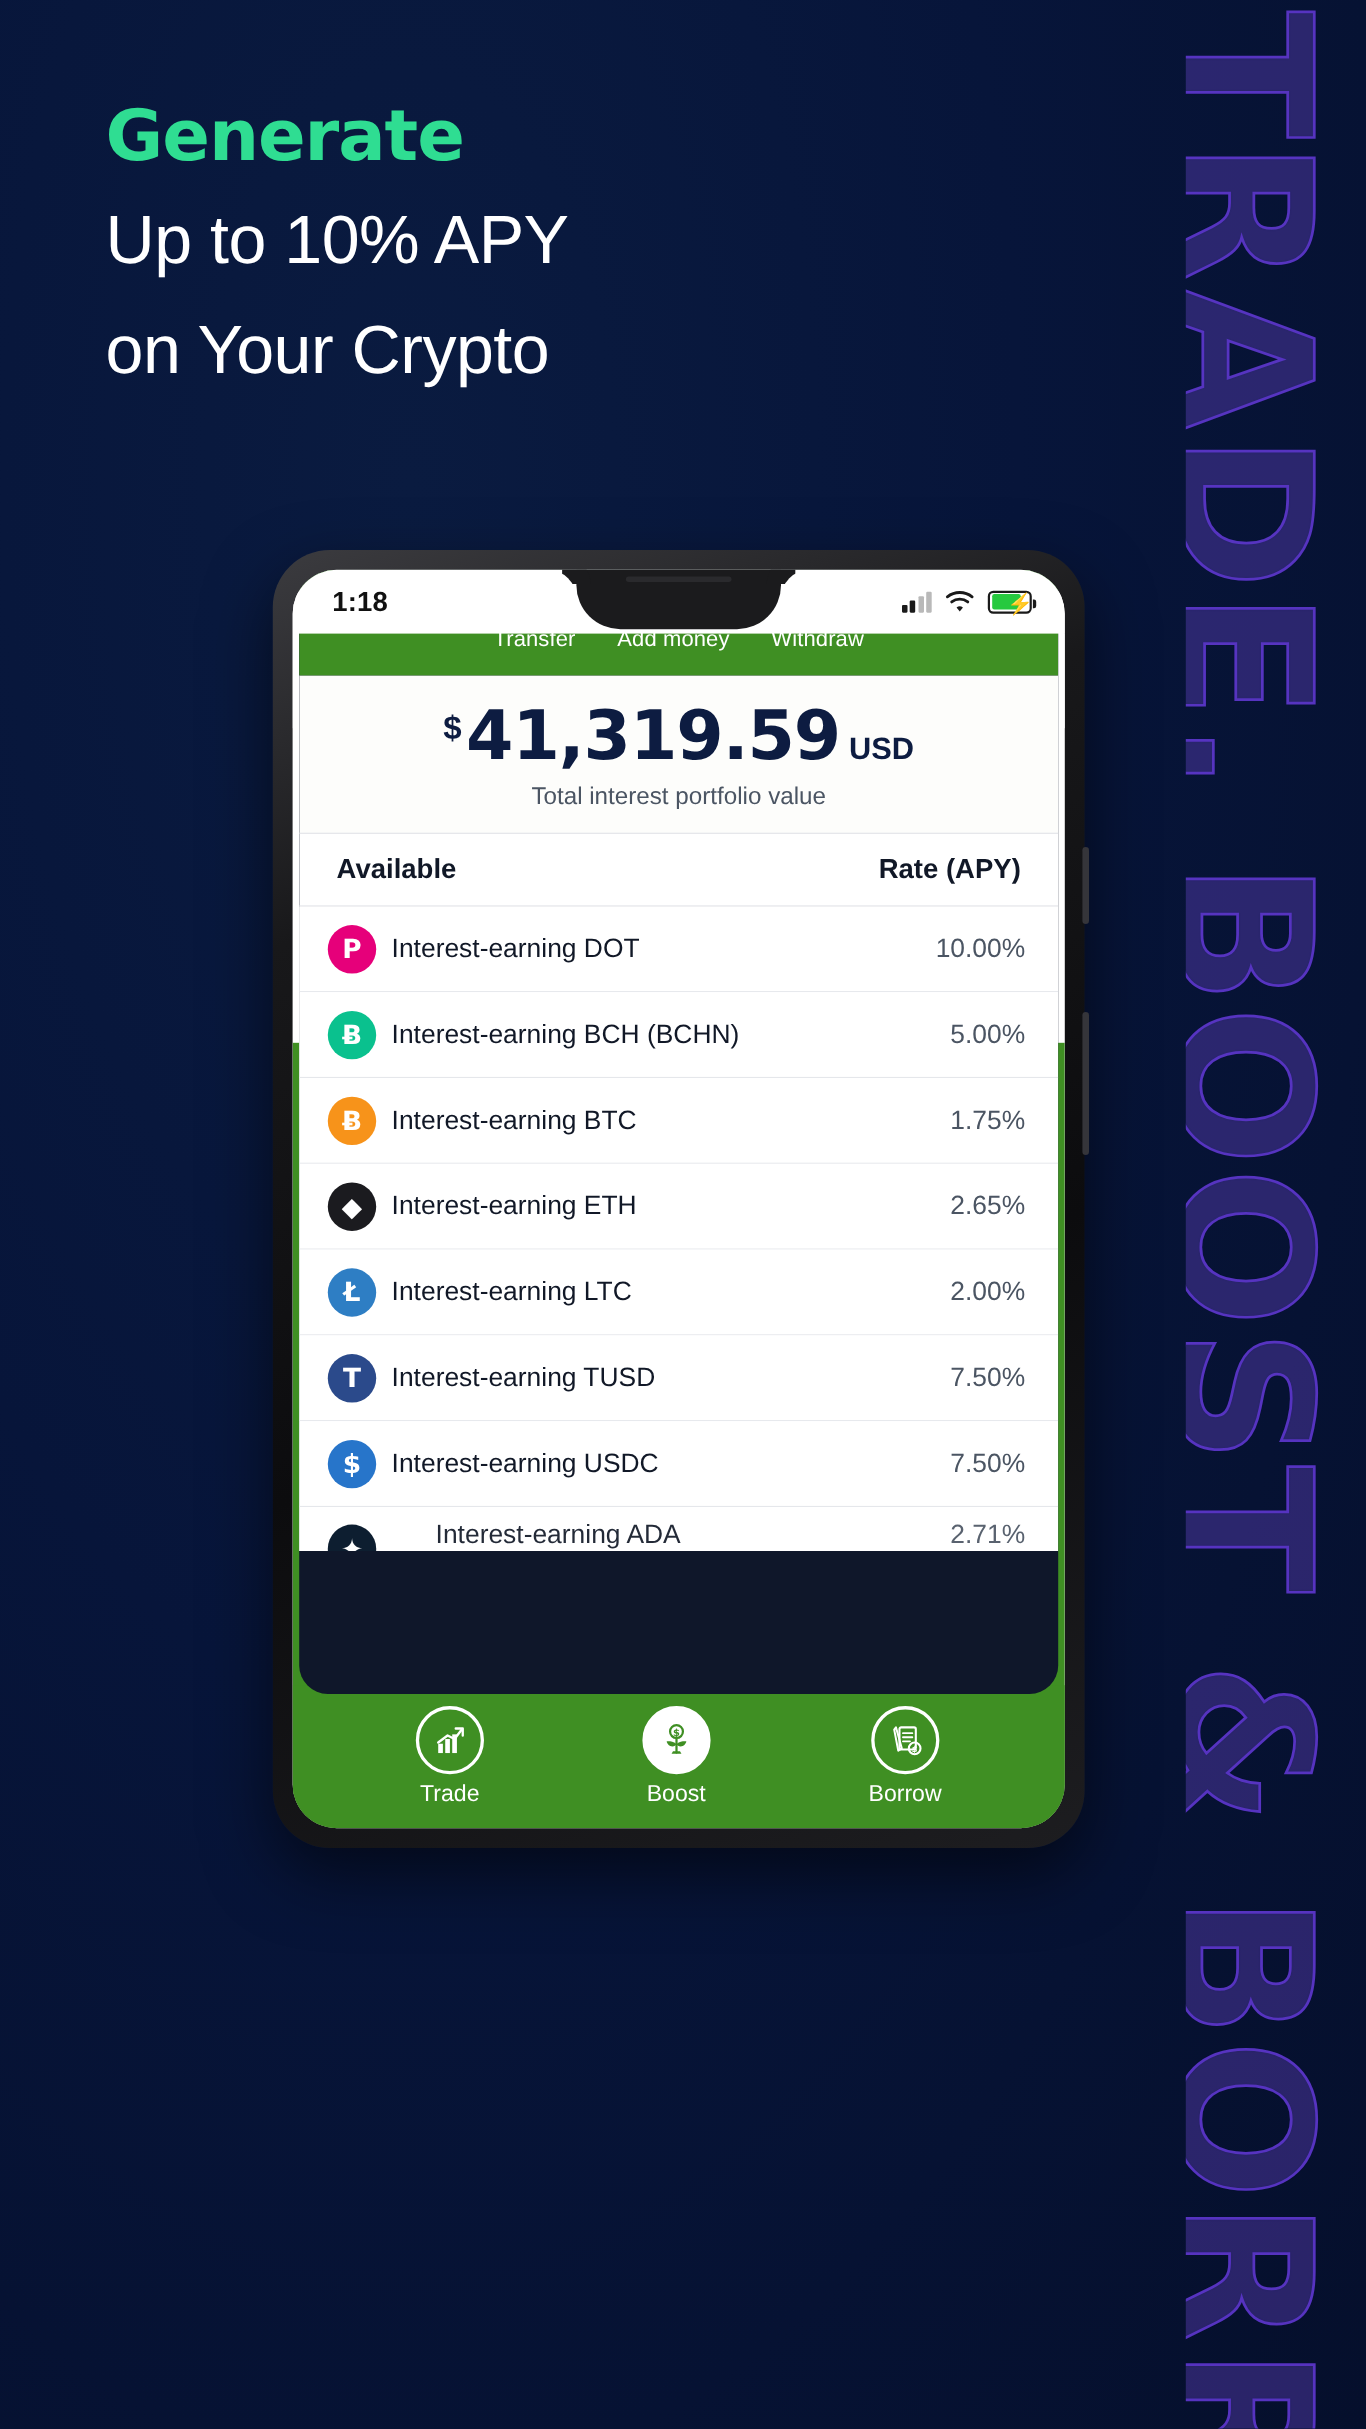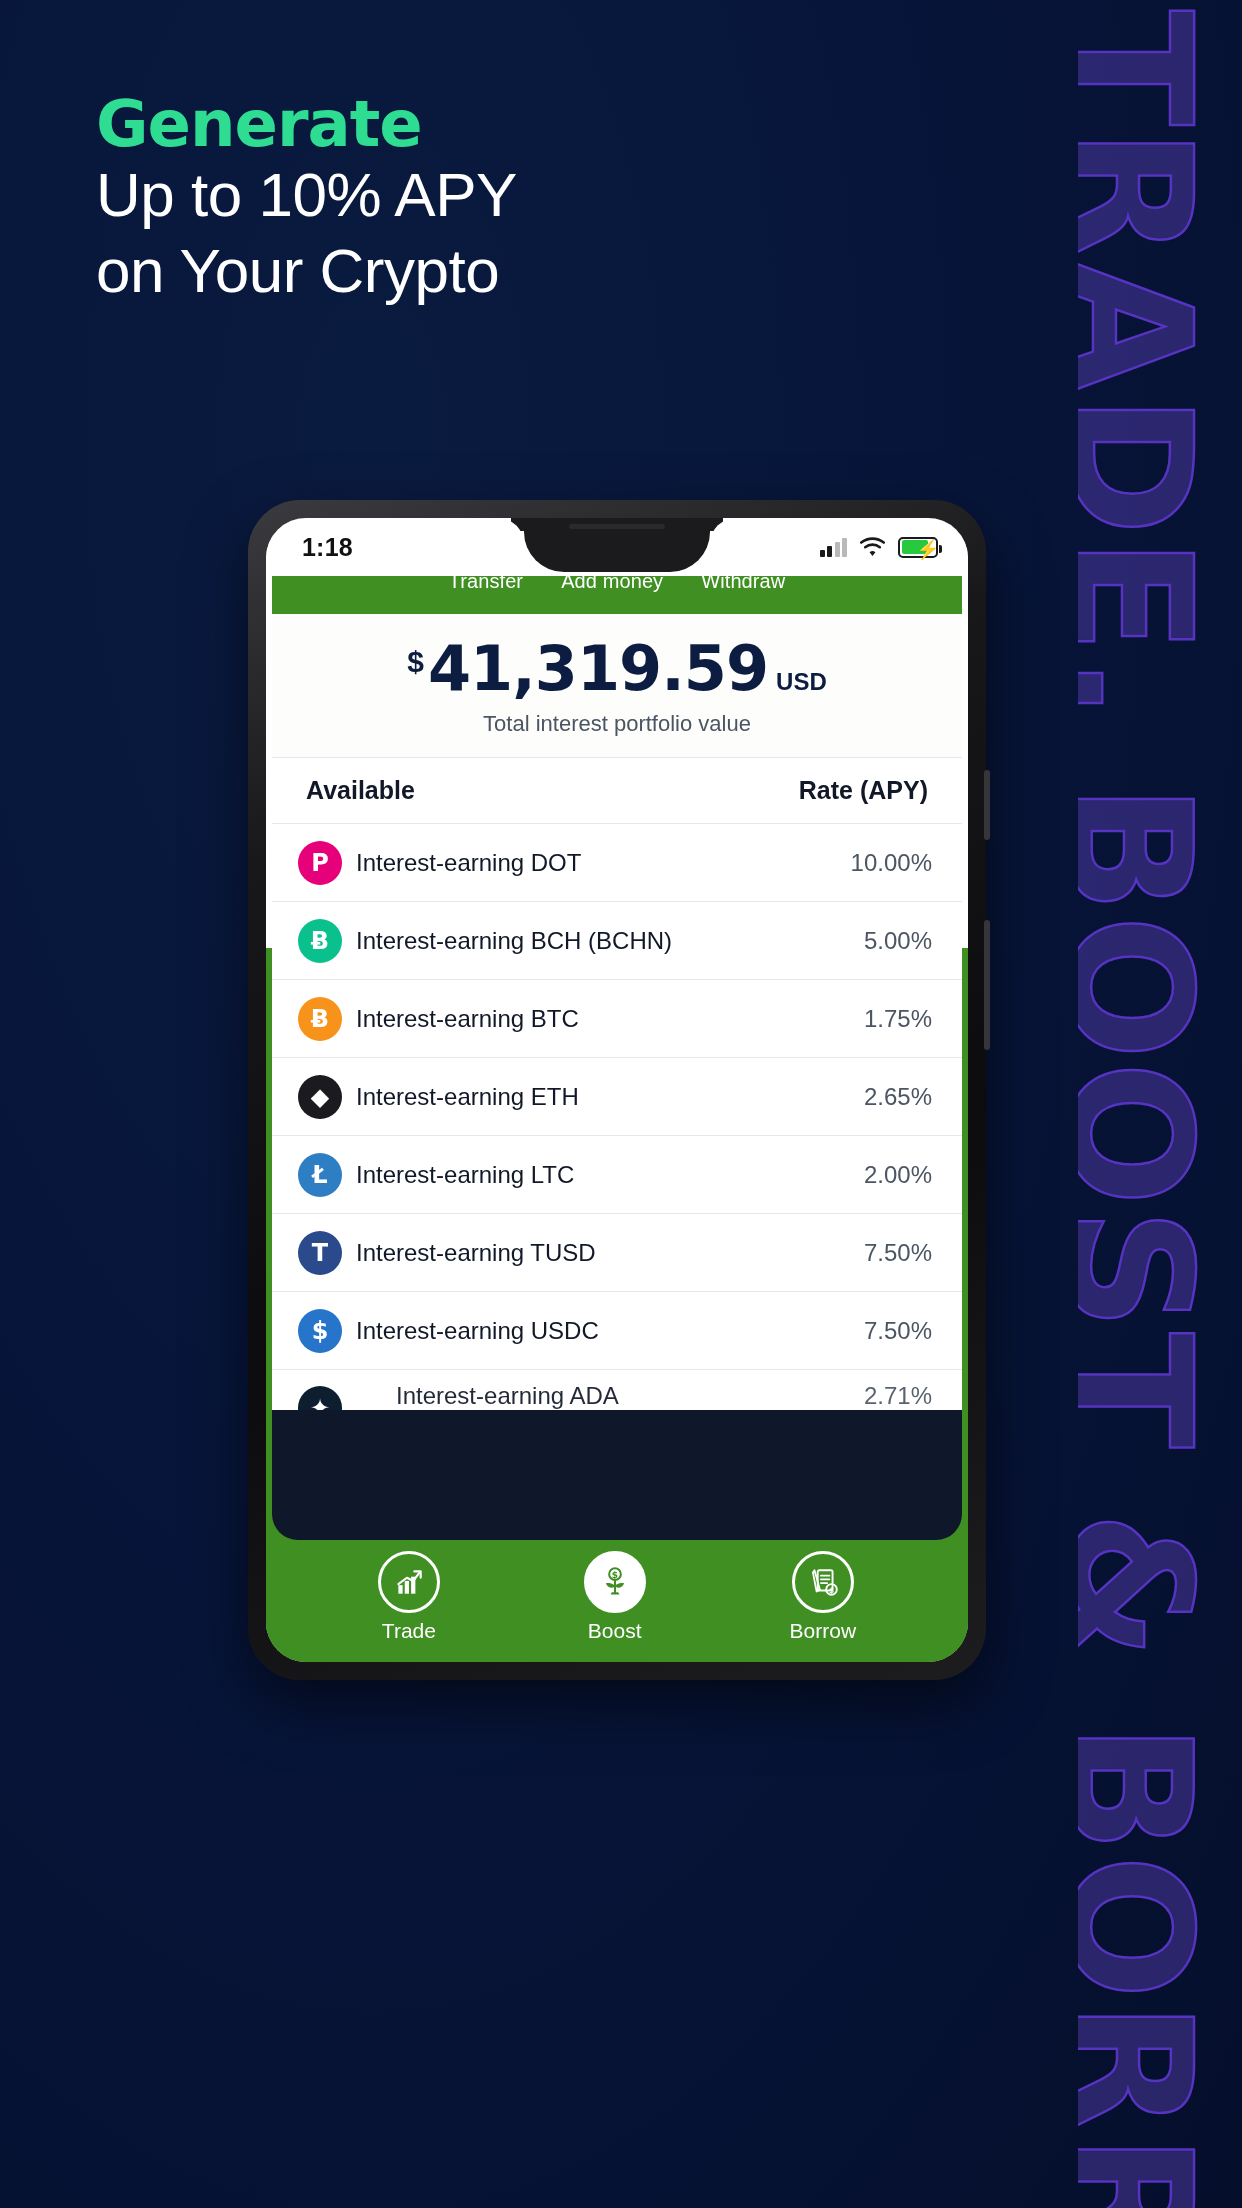--- a/index.html
+++ b/index.html
@@ -53,21 +53,21 @@
     letter-spacing: -1px;
     line-height: 1.02;
     font-family: "DejaVu Sans", sans-serif;
   }
   .hl-white {
     color: #ffffff;
     font-size: 62px;
     font-weight: 400;
     line-height: 1.22;
     letter-spacing: -0.5px;
-    margin-top: 0;
+    margin-top: 24px;
   }
 
   
   .phone {
     position: absolute;
     left: 248px; top: 500px;
     width: 738px; height: 1180px;
   }
   .phone-body {
     position: absolute;
@@ -227,21 +227,21 @@
     border-bottom: 1.5px solid #e5e7eb;
   }
   .balance-row {
     display: flex; align-items: baseline; justify-content: center; gap: 4px;
   }
   .bal-dollar { font-size: 30px; font-weight: 700; color:#0d1c41; position: relative; top:-18px; }
   .bal-amount {
     font-size: 62px; font-weight: 700; color:#0d1c41; letter-spacing: -1px;
     font-family: "DejaVu Sans", sans-serif;
   }
-  .bal-cur { font-size: 24px; font-weight: 700; color:#0d1c41; margin-left: 4px; }
+  .bal-cur { font-size: 28px; font-weight: 700; color:#0d1c41; margin-left: 4px; }
   .bal-sub { font-size: 22px; color:#4b5563; margin-top: 6px; }
 
   
   .tbl-head {
     display: flex; align-items: center; justify-content: space-between;
     padding: 18px 34px 18px 34px;
     border-bottom: 1.5px solid #e5e7eb;
     background: #fff;
   }
   .tbl-head span { font-size: 25px; font-weight: 700; color:#111827; }

